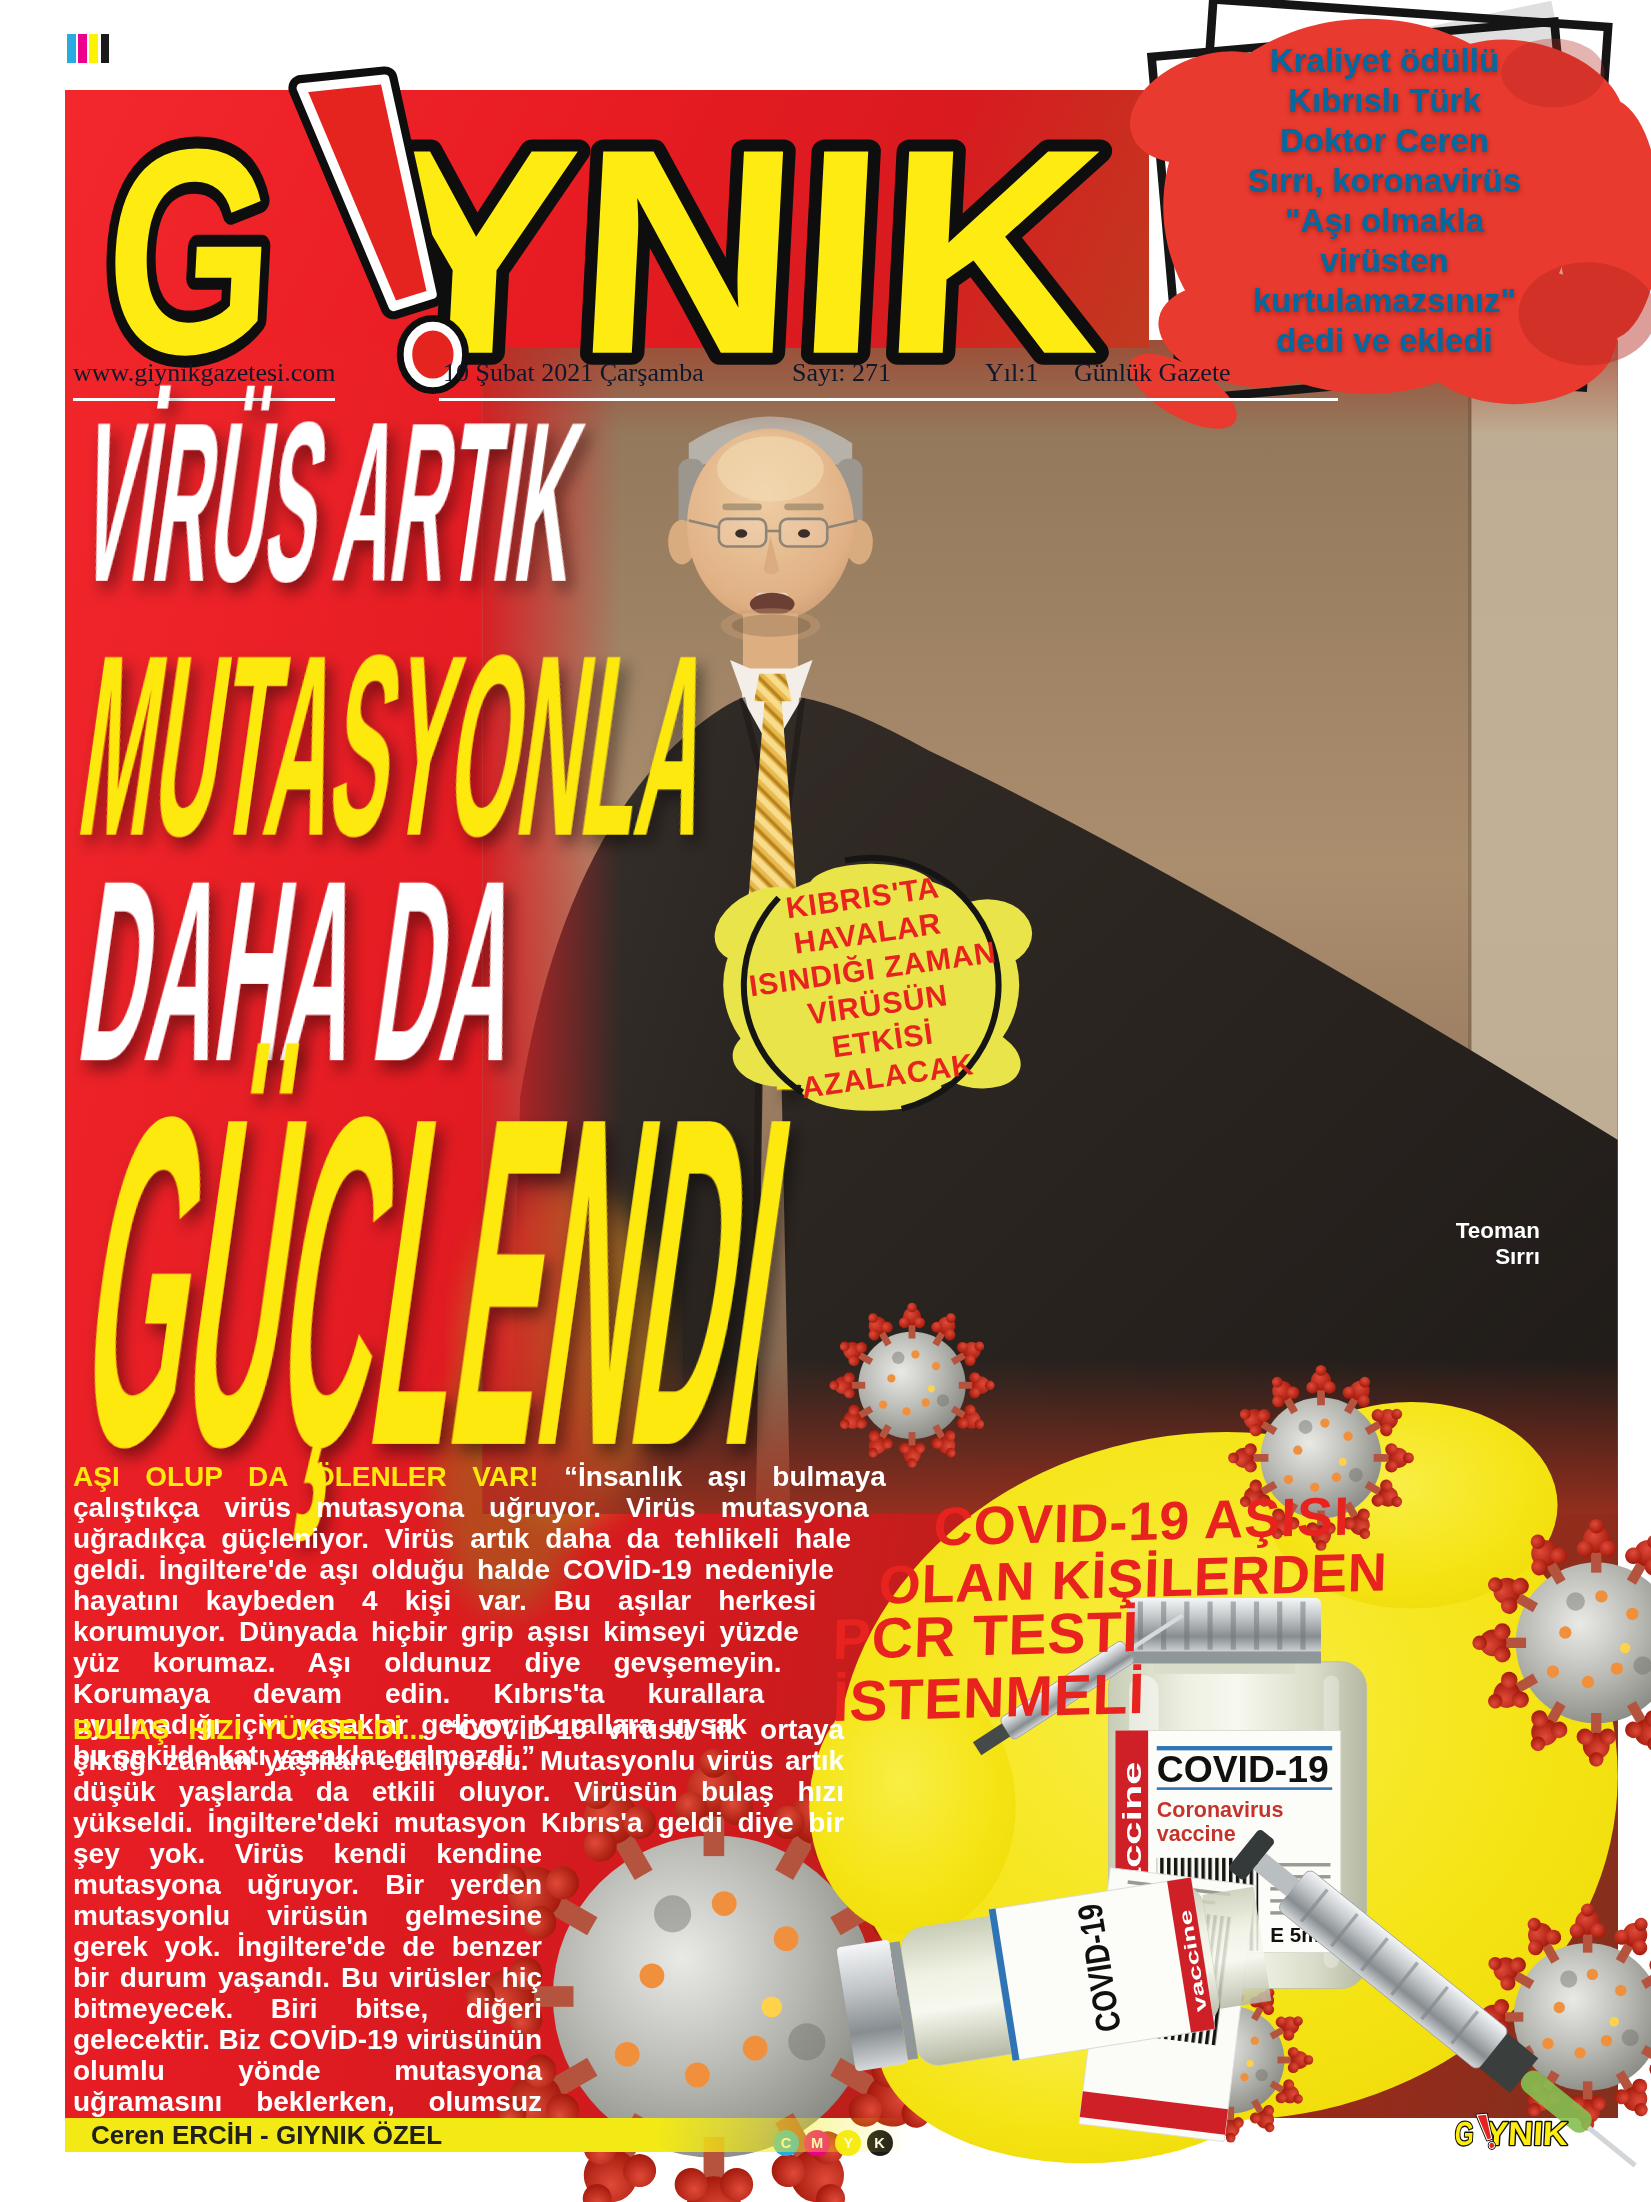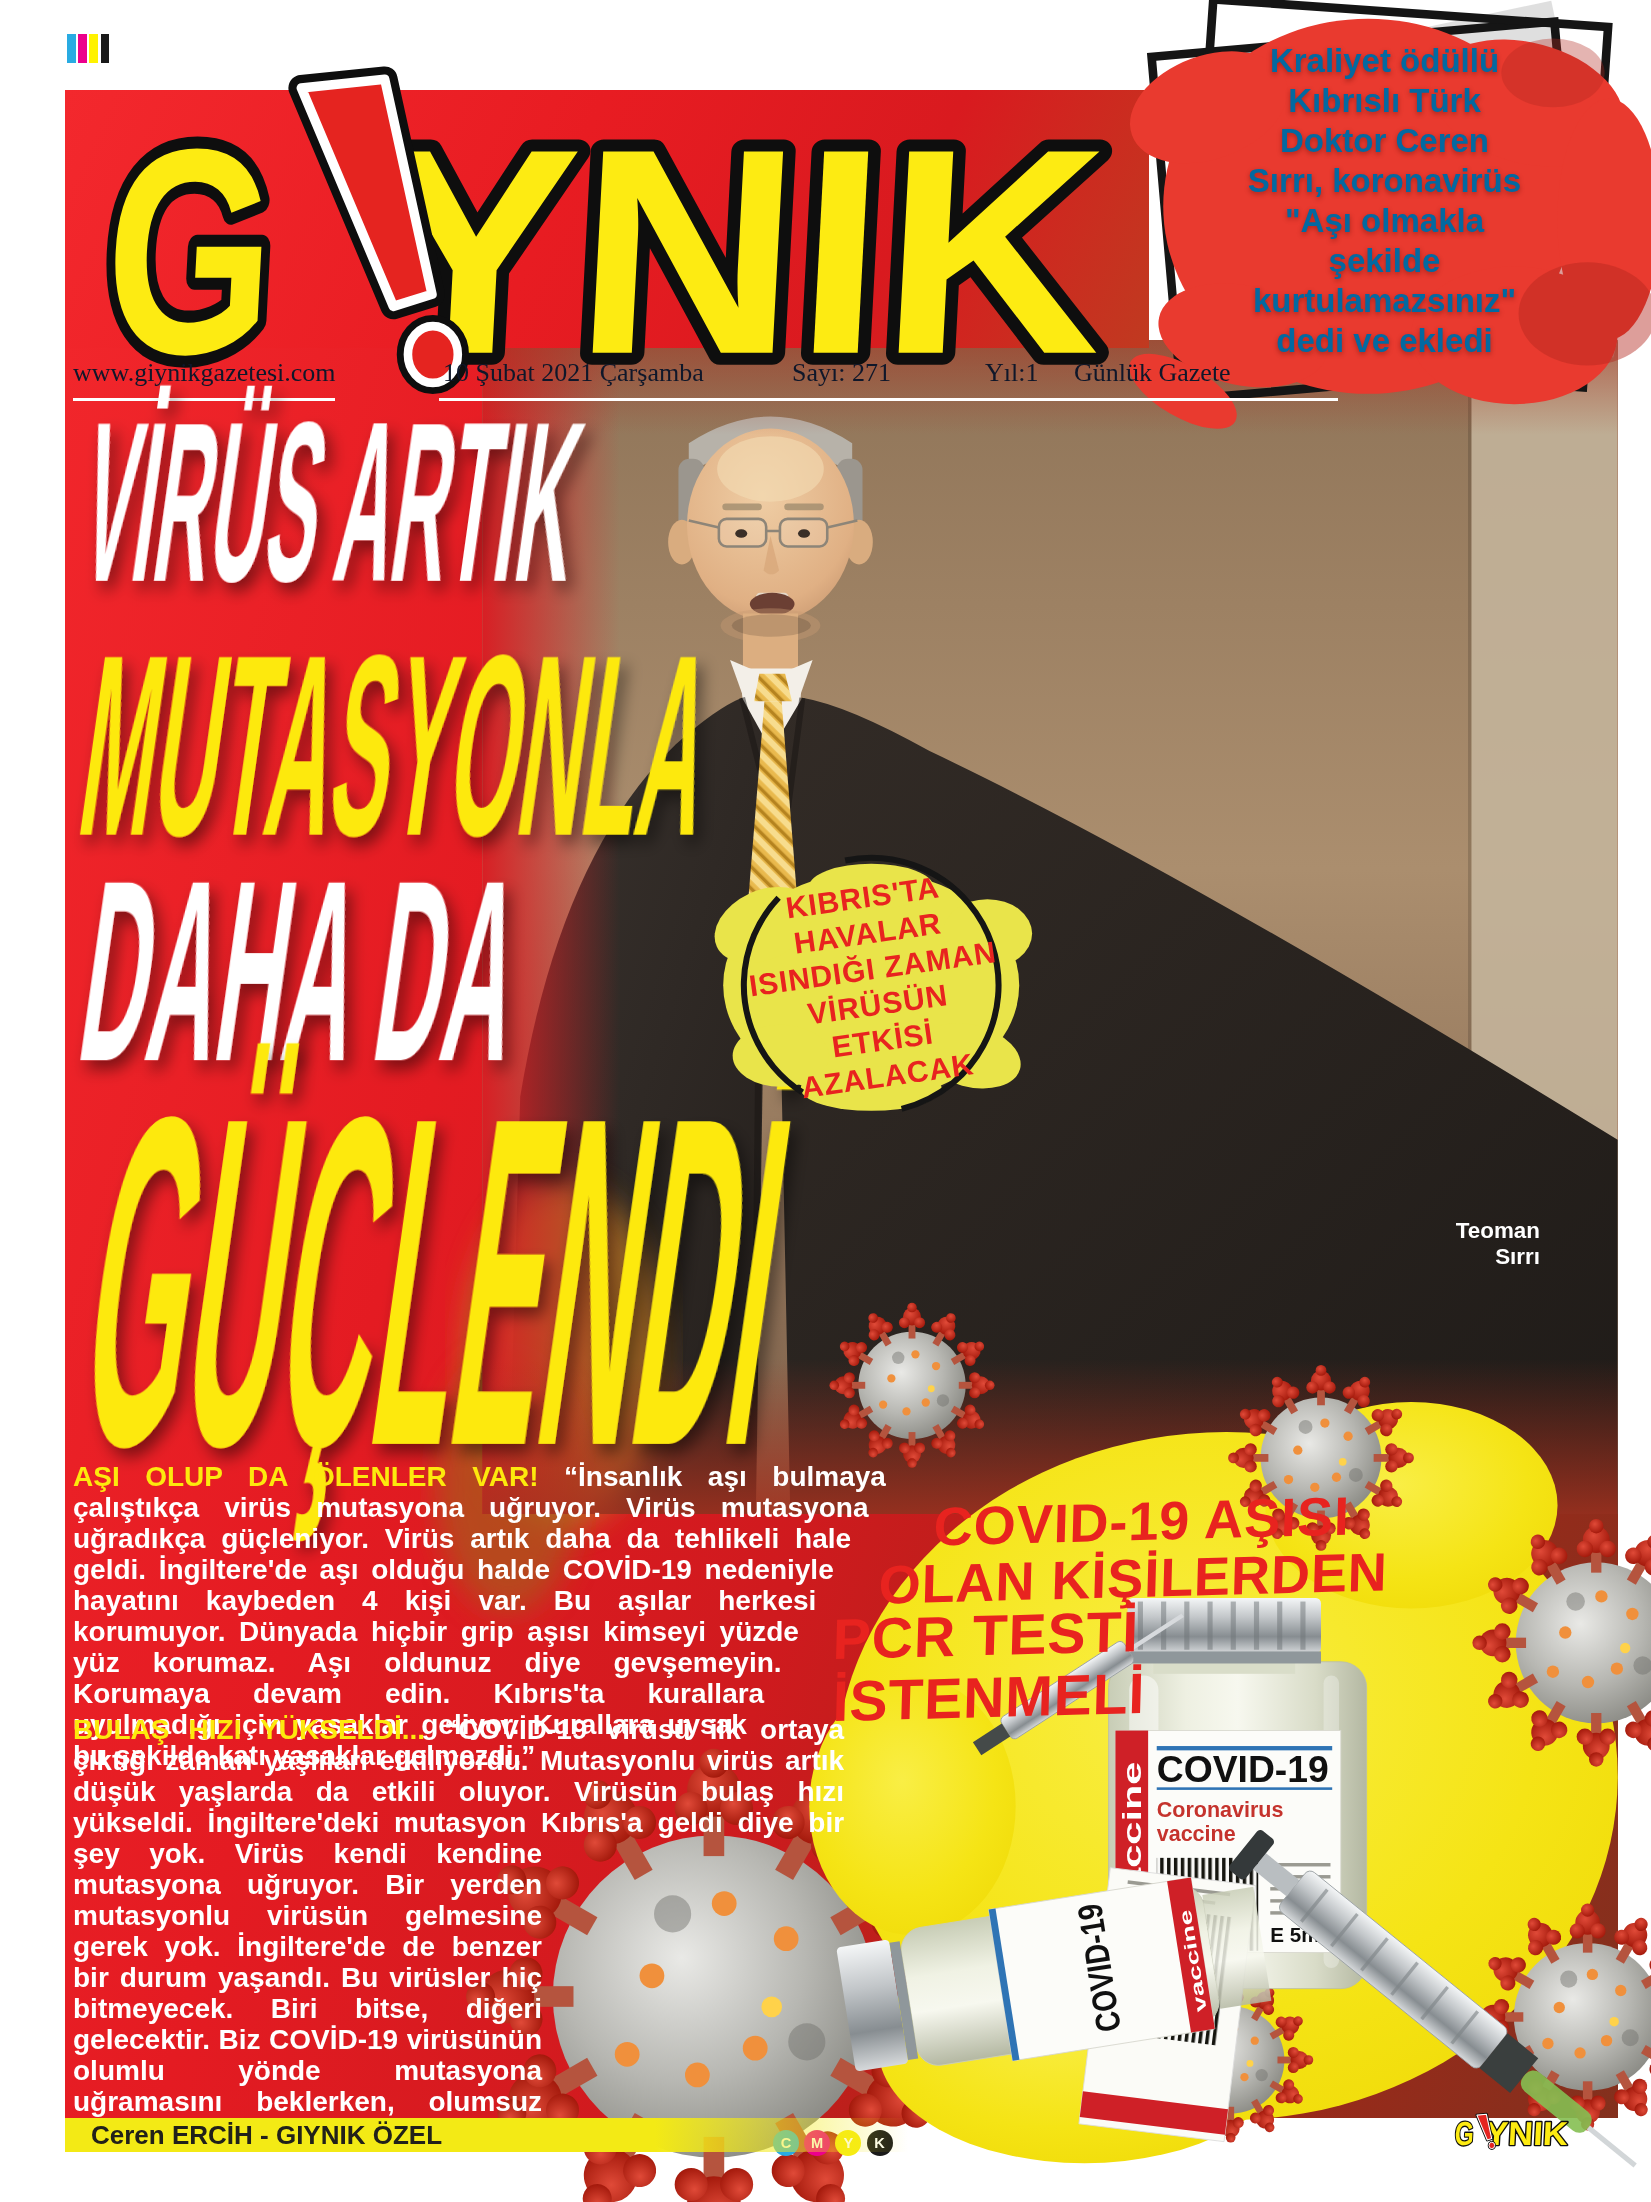--- a/index.html
+++ b/index.html
@@ -286,21 +286,21 @@
     </g>
     <ellipse cx="520" cy="360" rx="80" ry="60" fill="#b3281f" opacity=".45"></ellipse>
     <ellipse cx="480" cy="80" rx="60" ry="40" fill="#b3281f" opacity=".35"></ellipse>
   </svg>
   <div class="abs quote-box">
     <div>Kraliyet ödüllü</div>
     <div>Kıbrıslı Türk</div>
     <div>Doktor Ceren</div>
     <div>Sırrı, koronavirüs</div>
     <div>"Aşı olmakla</div>
-    <div>şekilde</div>
+    <div>virüsten</div>
     <div>kurtulamazsınız"</div>
     <div>dedi ve ekledi</div>
   </div>
 
   <svg class="abs headline-svg" width="749" height="1110" viewBox="0 0 870 1290">
     <text transform="translate(10,245) skewX(-8)" font-size="265" textLength="570" lengthAdjust="spacingAndGlyphs" fill="#ffffff" filter="url(#hshadow)">VİRÜS ARTIK</text>
     <text transform="translate(8,540) skewX(-8)" font-size="300" textLength="722" lengthAdjust="spacingAndGlyphs" fill="#fde90d" filter="url(#hshadow)">MUTASYONLA</text>
     <text transform="translate(8,802) skewX(-8)" font-size="300" textLength="500" lengthAdjust="spacingAndGlyphs" fill="#ffffff" filter="url(#hshadow)">DAHA DA</text>
     <text transform="translate(8,1248) skewX(-8)" font-size="545" textLength="790" lengthAdjust="spacingAndGlyphs" fill="#fde90d" filter="url(#hshadow)">GÜÇLENDİ</text>
   </svg>

